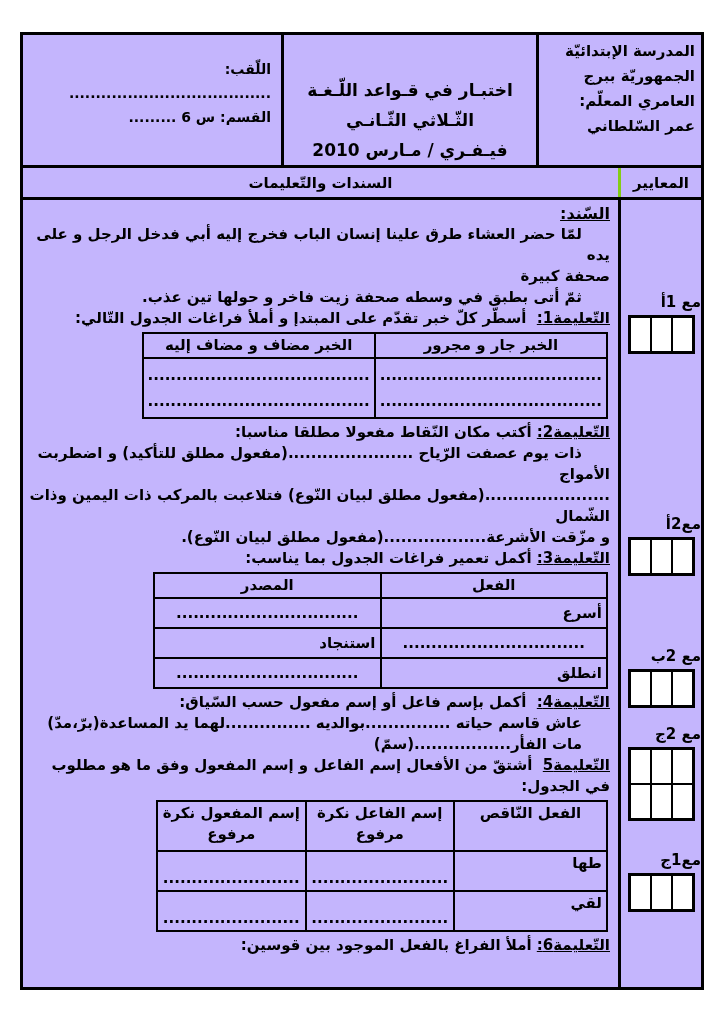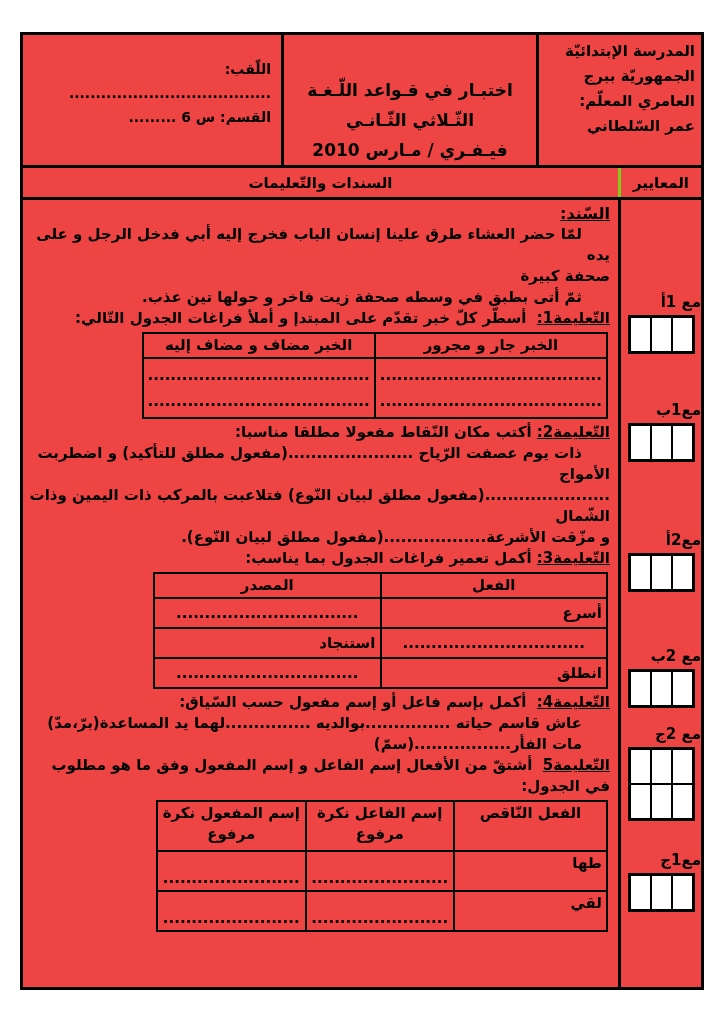--- a/index.html
+++ b/index.html
@@ -1,17 +1,17 @@
 <!DOCTYPE html>
 <html lang="ar" dir="rtl"><head>
 <meta charset="utf-8">
 <style>
   html,body{margin:0;padding:0;background:#ffffff;}
   body{width:724px;height:1024px;position:relative;font-family:"DejaVu Sans",sans-serif;font-weight:bold;color:#000;}
-  .page{position:absolute;left:20px;top:32px;width:678px;height:952px;border:3px solid #000;background:#ef4444;display:flex;flex-direction:column;}
+  .page{position:absolute;left:20px;top:32px;width:678px;height:952px;border:3px solid #000;background:#c4b5fd;display:flex;flex-direction:column;}
   
   .header-row{display:flex;height:130px;border-bottom:3px solid #000;}
   .cell-school{width:150px;border-left:3px solid #000;padding:4px 6px;font-size:15px;text-align:right;line-height:25px;}
   .cell-title{width:252px;border-left:3px solid #000;display:flex;flex-direction:column;justify-content:flex-end;align-items:center;font-size:17px;line-height:30px;text-align:center;}
   .cell-student{flex:1;padding:22px 10px 4px;font-size:14px;text-align:right;line-height:24px;}
   .dots{letter-spacing:1px;}
   
   .subheader-row{display:flex;height:29px;border-bottom:3px solid #000;}
   .cell-criteria-title{width:80px;border-left:3px solid #84cc16;display:flex;align-items:center;justify-content:center;font-size:15px;}
   .cell-instructions-title{flex:1;display:flex;align-items:center;justify-content:center;font-size:15px;}
@@ -36,21 +36,21 @@
   .tbl2 .fill{text-align:center;}
   .tbl3{width:452px;}
   .tbl3 th{height:46px;vertical-align:top;}
   .tbl3 td{height:36px;vertical-align:top;}
   .tbl3 .word{text-align:right;}
   .tbl3 .fill{text-align:center;vertical-align:bottom;}
   
   .crit-item{position:absolute;width:100%;text-align:right;font-size:15px;line-height:20px;}
   .crit-grid{display:grid;grid-template-columns:repeat(3,21px);width:63px;margin:3px auto 0;border:2px solid #000;}
   .crit-grid span{height:33px;border:1px solid #000;background:#fff;}
-  .i0{top:92px;} .i1{top:200px;} .i2{top:330px;} .i3{top:446px;} .i4{top:524px;} .i5{top:650px;}
+  .i0{top:92px;} .i1{top:200px;} .i2{top:314px;} .i3{top:446px;} .i4{top:524px;} .i5{top:650px;}
   .mt2{margin-top:2px;} .mt4{margin-top:4px;} .mt10{margin-top:10px;}
 </style>
 </head>
 <body>
 
 <div class="page">
 
   <div class="header-row">
     <div class="cell-school">
       <span>المدرسة الإبتدائيّة الجمهوريّة ببرج العامري</span>
@@ -70,28 +70,20 @@
   <div class="subheader-row">
     <div class="cell-criteria-title">المعايير</div>
     <div class="cell-instructions-title">السندات والتّعليمات</div>
   </div>
 
   <div class="main-row">
 
     <div class="criteria-col">
       <div class="crit-item i0">
         <div>مع 1أ</div>
-        <div class="crit-grid">
-            <span></span>
-            <span></span>
-            <span></span>
-          </div>
-      </div>
-      <div class="crit-item i1">
-        <div>مع1ب</div>
         <div class="crit-grid">
             <span></span>
             <span></span>
             <span></span>
           </div>
       </div>
       <div class="crit-item i2">
         <div>مع2أ</div>
         <div class="crit-grid">
             <span></span>
@@ -205,16 +197,17 @@
           <td class="fill">........................</td>
         </tr>
         <tr>
           <td class="word">لقي</td>
           <td class="fill">........................</td>
           <td class="fill">........................</td>
         </tr>
       </tbody>
         </table>
 
+      <p class="mt10"><span class="instr-label">التّعليمة6:</span> <span>أملأ الفراغ بالفعل الموجود بين قوسين:</span></p>
 
     </div>
   </div>
 </div>
 
 </body></html>

